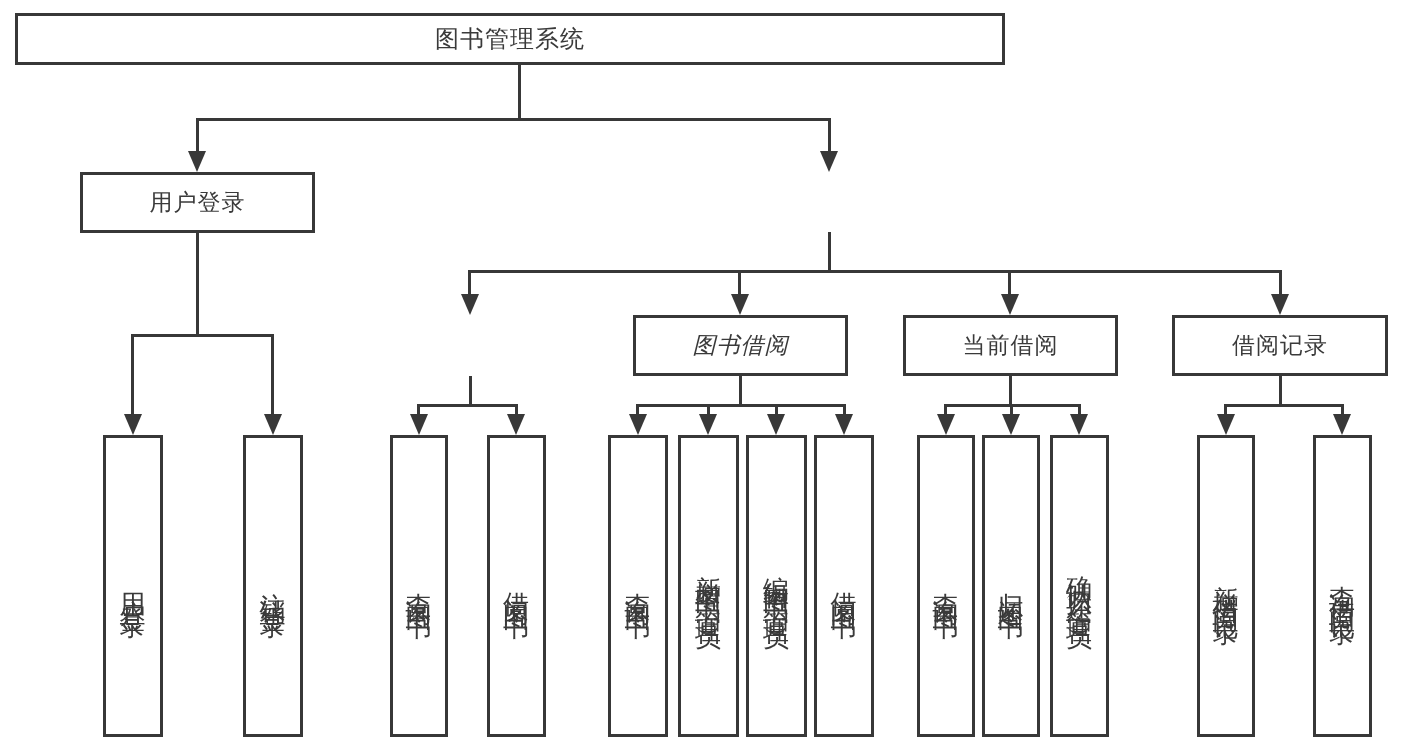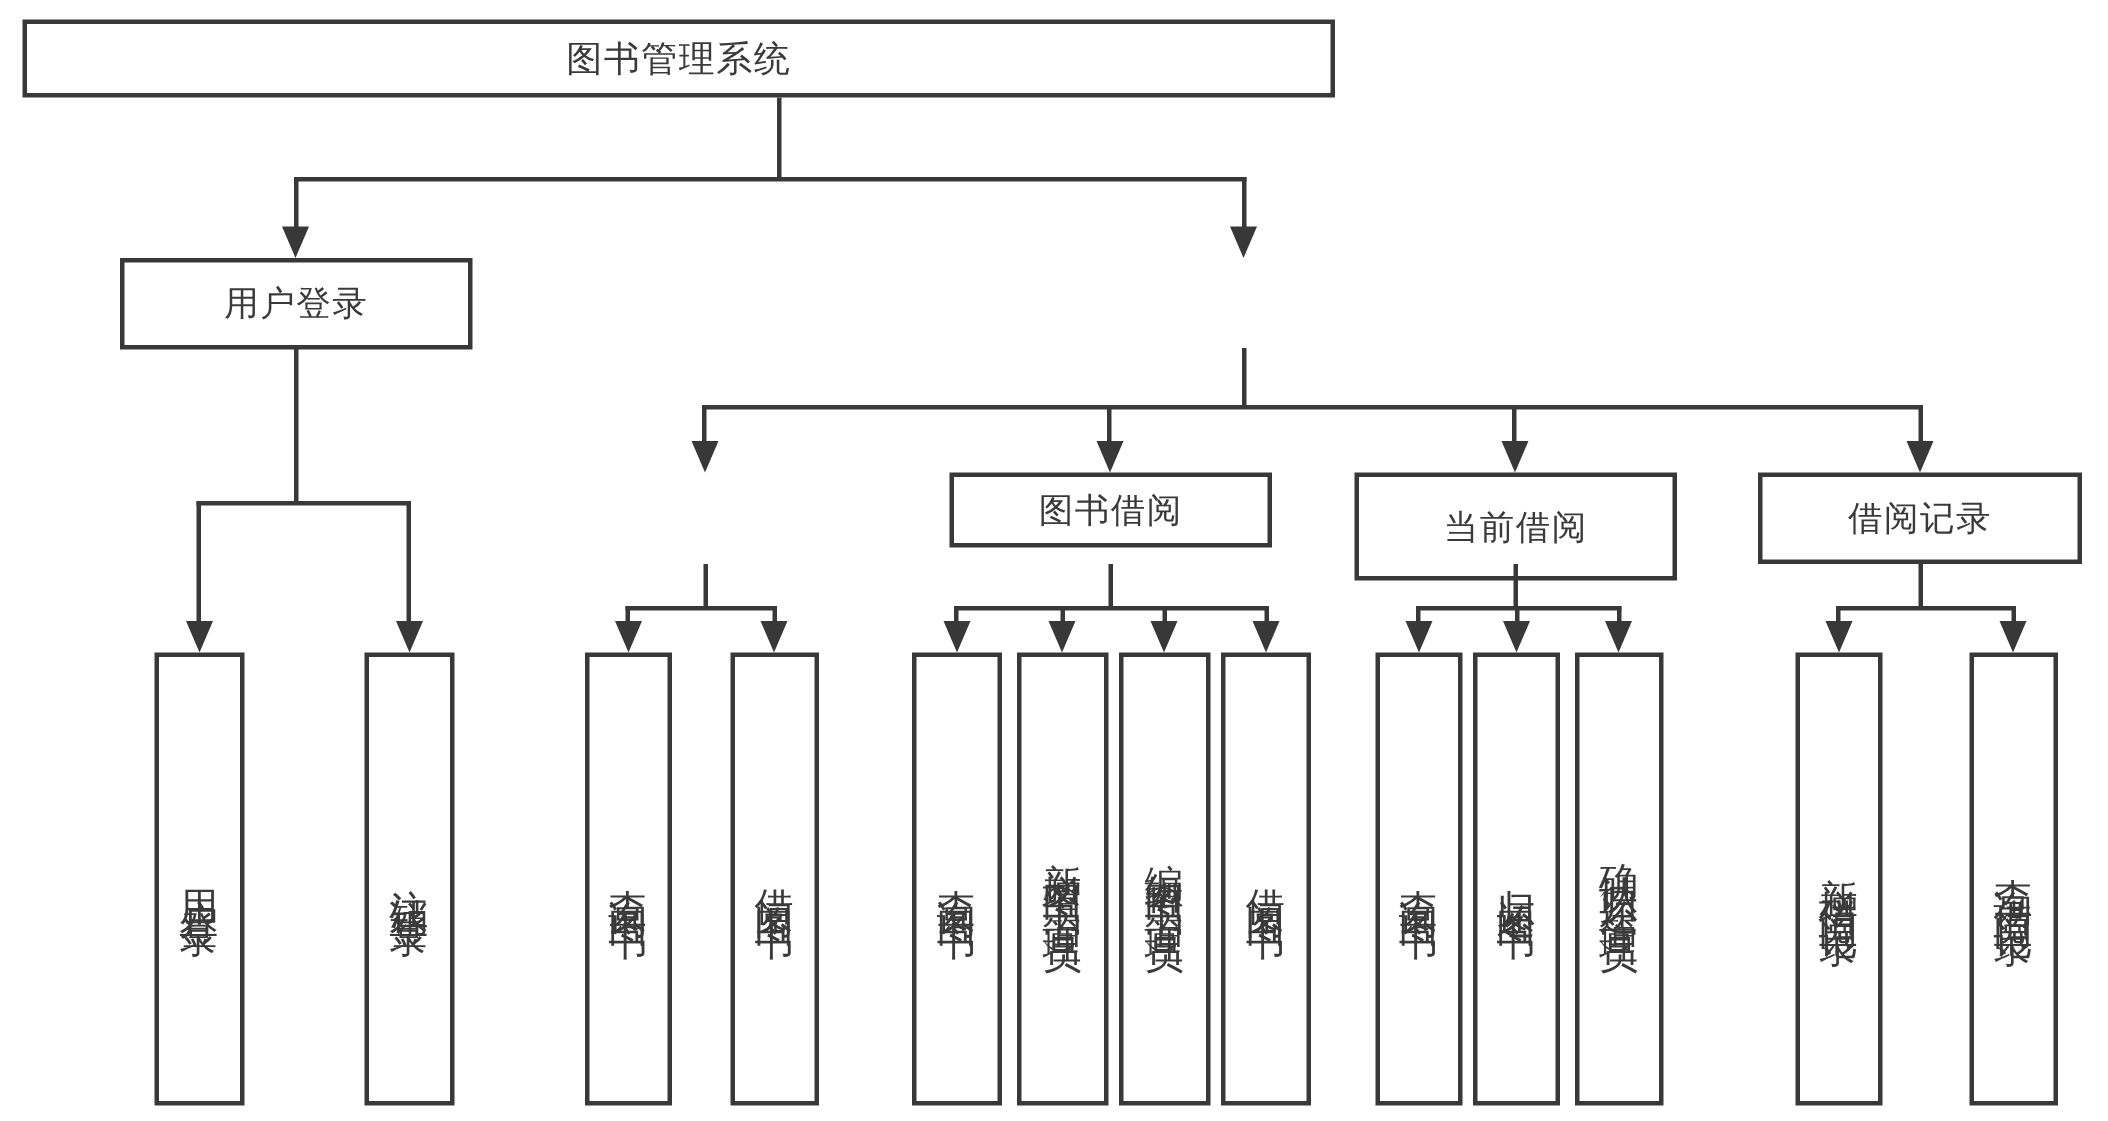--- a/index.html
+++ b/index.html
@@ -27,32 +27,32 @@
   #watermark{
     position:absolute;right:5px;bottom:6px;font-size:22px;
     color:rgba(214,109,119,0.55);letter-spacing:1px;z-index:5;white-space:nowrap;
   }
 </style>
 </head>
 <body>
 
 <div id="canvas">
 
-  <div class="box root" style="left:15px;top:13px;width:875px;height:52px;">
+  <div class="box root" style="left:15px;top:13px;width:990px;height:52px;">
     <span class="hlabel">图书管理系统</span>
   </div>
 
   <div class="box" style="left:80px;top:172px;width:235px;height:61px;">
     <span class="hlabel">用户登录</span>
   </div>
 
-  <div class="box" style="left:633px;top:315px;width:215px;height:50px;">
+  <div class="box" style="left:633px;top:315px;width:215px;height:61px;font-style:italic;">
     <span class="hlabel">图书借阅</span>
   </div>
-  <div class="box" style="left:903px;top:315px;width:215px;height:72px;">
+  <div class="box" style="left:903px;top:315px;width:215px;height:61px;">
     <span class="hlabel">当前借阅</span>
   </div>
   <div class="box" style="left:1172px;top:315px;width:216px;height:61px;justify-content:center;">
     <span class="hlabel">借阅记录</span>
   </div>
 
   <div class="box leaf" style="left:103px;top:435px;width:60px;height:302px;">
     <span class="vlabel">用户登录</span>
   </div>
   <div class="box leaf" style="left:243px;top:435px;width:60px;height:302px;">

